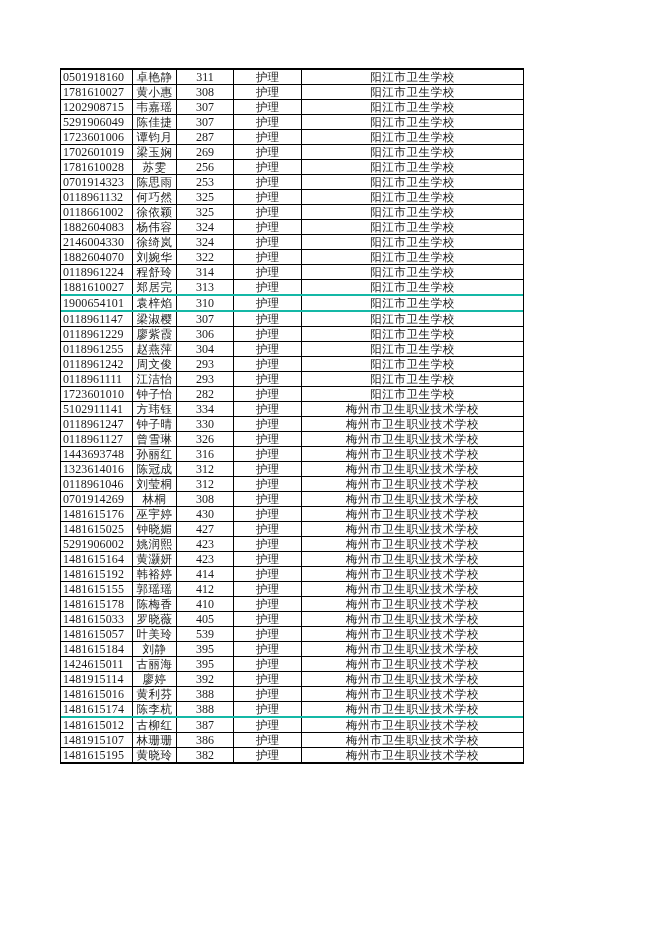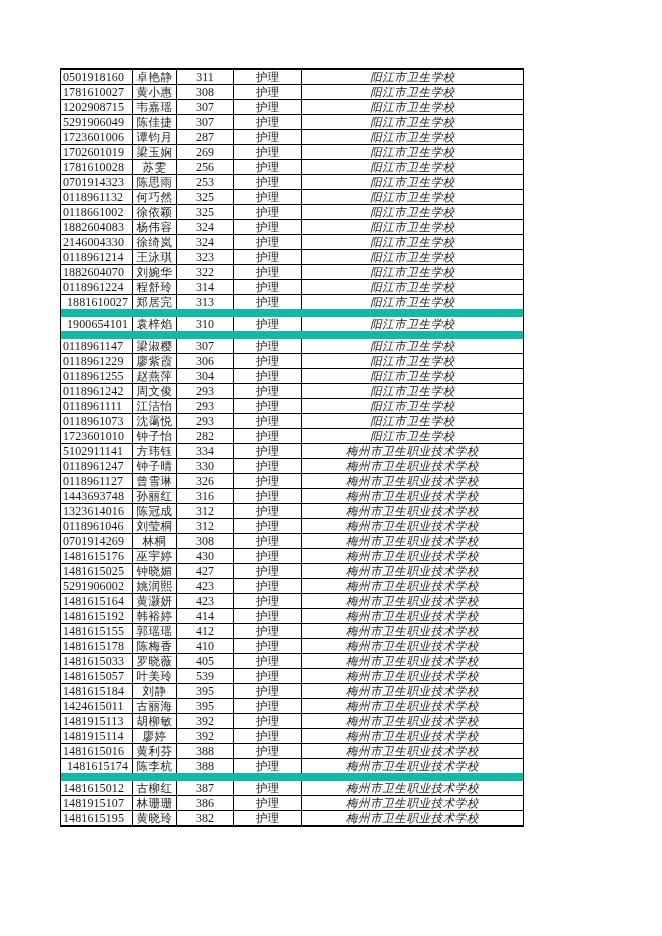--- a/index.html
+++ b/index.html
@@ -5,22 +5,22 @@
   html, body { margin: 0; padding: 0; background: #ffffff; }
   body { width: 662px; height: 936px; position: relative; overflow: hidden;
          font-family: "DejaVu Serif", "Liberation Serif", serif; color: #1a1a1a; }
   .sheet { position: absolute; left: 60px; top: 68px; width: 464px;
            border: 1px solid #000; border-top-width: 2px; box-sizing: border-box; }
   table { border-collapse: collapse; width: 100%; table-layout: fixed; }
   td { height: 14px; padding: 0; border: 1px solid #000; font-size: 11.5px; line-height: 14px;
        white-space: nowrap; overflow: hidden; }
   tr:first-child td { border-top: none; }
   td:first-child { border-left: none; }
-  td:last-child { border-right: none; font-style: italic; }
-  tr.thick td { border-bottom: 8px solid #14b8a6; text-align: center; }
+  td:last-child { border-right: none; }
+  tr.thick td { border-bottom: 2px solid #14b8a6; }
   .c-id { width: 69px; text-align: left; padding-left: 2px; font-family: "Liberation Serif", serif; font-size: 12px; letter-spacing: 0.1px; }
   .c-name { width: 43px; text-align: center; letter-spacing: 0.5px; }
   .c-score { width: 56px; text-align: center; font-family: "Liberation Serif", serif; font-size: 12px; }
   .c-major { width: 67px; text-align: center; margin-top: 24px; }
   .c-school { text-align: center; letter-spacing: 0.6px; }
 </style>
 </head>
 <body>
 
 <div class="sheet">
@@ -104,27 +104,20 @@
           <td class="c-school">阳江市卫生学校</td>
         </tr>
         <tr>
           <td class="c-id">2146004330</td>
           <td class="c-name">徐绮岚</td>
           <td class="c-score">324</td>
           <td class="c-major">护理</td>
           <td class="c-school">阳江市卫生学校</td>
         </tr>
         <tr>
-          <td class="c-id">0118961214</td>
-          <td class="c-name">王泳琪</td>
-          <td class="c-score">323</td>
-          <td class="c-major">护理</td>
-          <td class="c-school">阳江市卫生学校</td>
-        </tr>
-        <tr>
           <td class="c-id">1882604070</td>
           <td class="c-name">刘婉华</td>
           <td class="c-score">322</td>
           <td class="c-major">护理</td>
           <td class="c-school">阳江市卫生学校</td>
         </tr>
         <tr>
           <td class="c-id">0118961224</td>
           <td class="c-name">程舒玲</td>
           <td class="c-score">314</td>
@@ -174,27 +167,20 @@
           <td class="c-school">阳江市卫生学校</td>
         </tr>
         <tr>
           <td class="c-id">0118961111</td>
           <td class="c-name">江洁怡</td>
           <td class="c-score">293</td>
           <td class="c-major">护理</td>
           <td class="c-school">阳江市卫生学校</td>
         </tr>
         <tr>
-          <td class="c-id">0118961073</td>
-          <td class="c-name">沈霭悦</td>
-          <td class="c-score">293</td>
-          <td class="c-major">护理</td>
-          <td class="c-school">阳江市卫生学校</td>
-        </tr>
-        <tr>
           <td class="c-id">1723601010</td>
           <td class="c-name">钟子怡</td>
           <td class="c-score">282</td>
           <td class="c-major">护理</td>
           <td class="c-school">阳江市卫生学校</td>
         </tr>
         <tr>
           <td class="c-id">5102911141</td>
           <td class="c-name">方玮钰</td>
           <td class="c-score">334</td>
@@ -310,27 +296,20 @@
           <td class="c-id">1481615184</td>
           <td class="c-name">刘静</td>
           <td class="c-score">395</td>
           <td class="c-major">护理</td>
           <td class="c-school">梅州市卫生职业技术学校</td>
         </tr>
         <tr>
           <td class="c-id">1424615011</td>
           <td class="c-name">古丽海</td>
           <td class="c-score">395</td>
-          <td class="c-major">护理</td>
-          <td class="c-school">梅州市卫生职业技术学校</td>
-        </tr>
-        <tr>
-          <td class="c-id">1481915113</td>
-          <td class="c-name">胡柳敏</td>
-          <td class="c-score">392</td>
           <td class="c-major">护理</td>
           <td class="c-school">梅州市卫生职业技术学校</td>
         </tr>
         <tr>
           <td class="c-id">1481915114</td>
           <td class="c-name">廖婷</td>
           <td class="c-score">392</td>
           <td class="c-major">护理</td>
           <td class="c-school">梅州市卫生职业技术学校</td>
         </tr>

